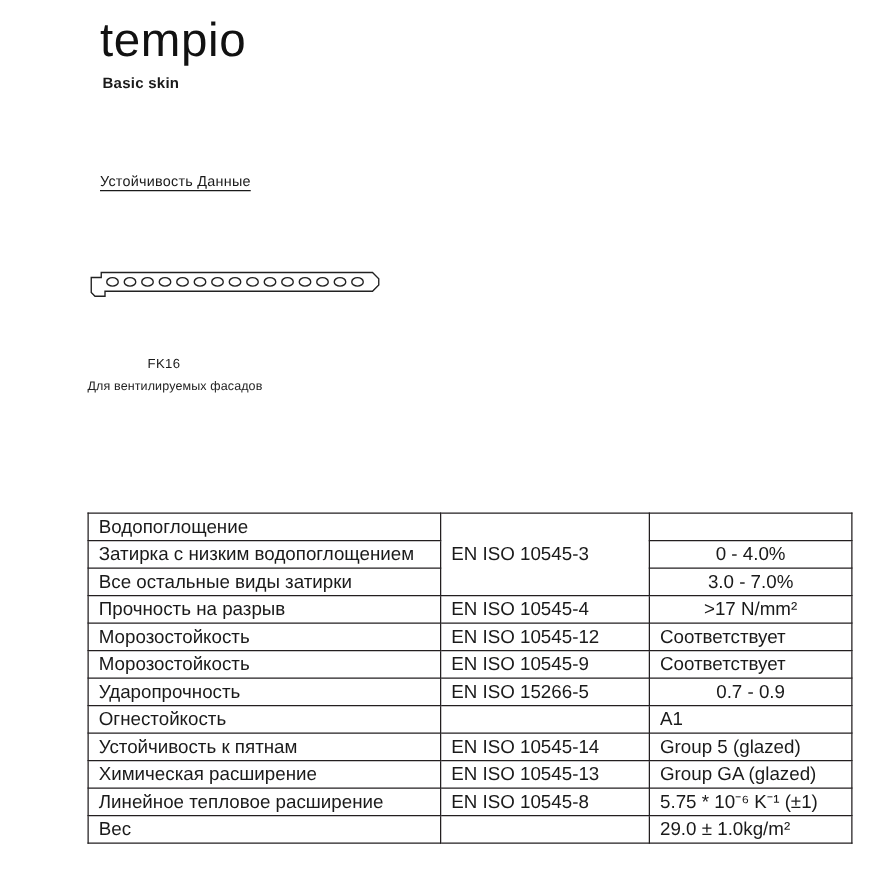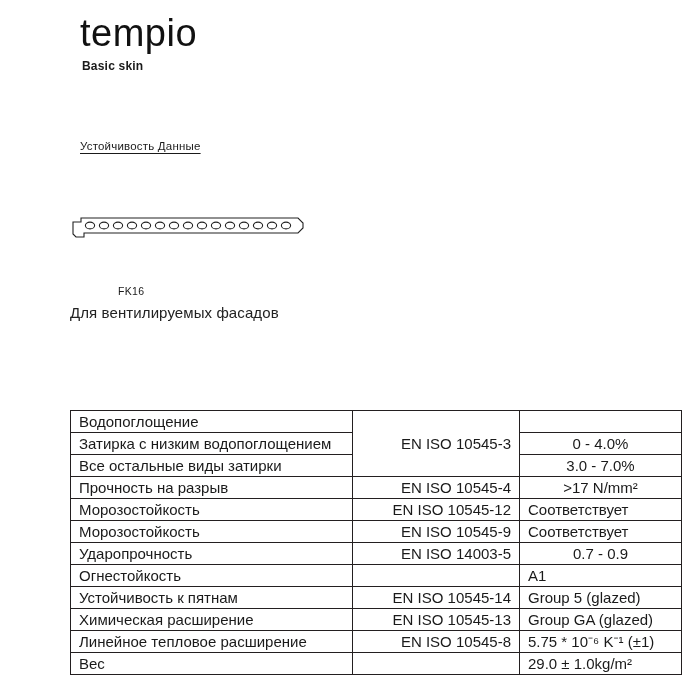--- a/index.html
+++ b/index.html
@@ -67,21 +67,21 @@
     top: 285px;
     font-size: 10.5px;
     color: #1a1a1a;
     letter-spacing: 0.3px;
     margin-left: 44px;
   }
   .code-desc {
     position: absolute;
     left: 70px;
     top: 304px;
-    font-size: 15px;
+    font-size: 10px;
     color: #222222;
     letter-spacing: 0.1px;
   }
 
   table.specs {
     position: absolute;
     left: 70px;
     top: 410px;
     width: 560px;
     border-collapse: collapse;
@@ -90,21 +90,21 @@
   table.specs td {
     border: 1px solid #231f20;
     padding: 0 8px;
     font-size: 15px;
     color: #1a1a1a;
     height: 21px;
     vertical-align: middle;
     line-height: 1.15;
   }
   .col-a { width: 265px; }
-  .col-b { width: 150px; text-align: right; }
+  .col-b { width: 150px; text-align: left; }
   .col-c { width: 145px; }
   td.c-val {
     text-align: center;
     padding-left: 24px;
   }
   td.center-val {
   }
 </style>
 </head>
 <body>
@@ -170,21 +170,21 @@
         <td class="col-b">EN ISO 10545-12</td>
         <td class="col-c center-val">Соответствует</td>
       </tr>
       <tr>
         <td class="col-a">Морозостойкость</td>
         <td class="col-b">EN ISO 10545-9</td>
         <td class="col-c center-val">Соответствует</td>
       </tr>
       <tr>
         <td class="col-a">Ударопрочность</td>
-        <td class="col-b">EN ISO 14003-5</td>
+        <td class="col-b">EN ISO 15266-5</td>
         <td class="col-c c-val">0.7 - 0.9</td>
       </tr>
       <tr>
         <td class="col-a">Огнестойкость</td>
         <td class="col-b"></td>
         <td class="col-c center-val">A1</td>
       </tr>
       <tr>
         <td class="col-a">Устойчивость к пятнам</td>
         <td class="col-b">EN ISO 10545-14</td>

